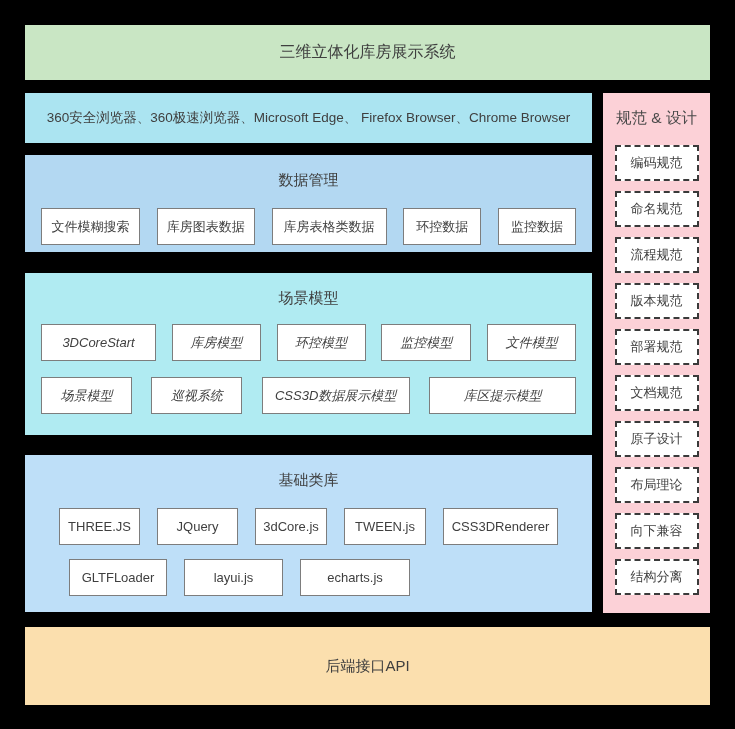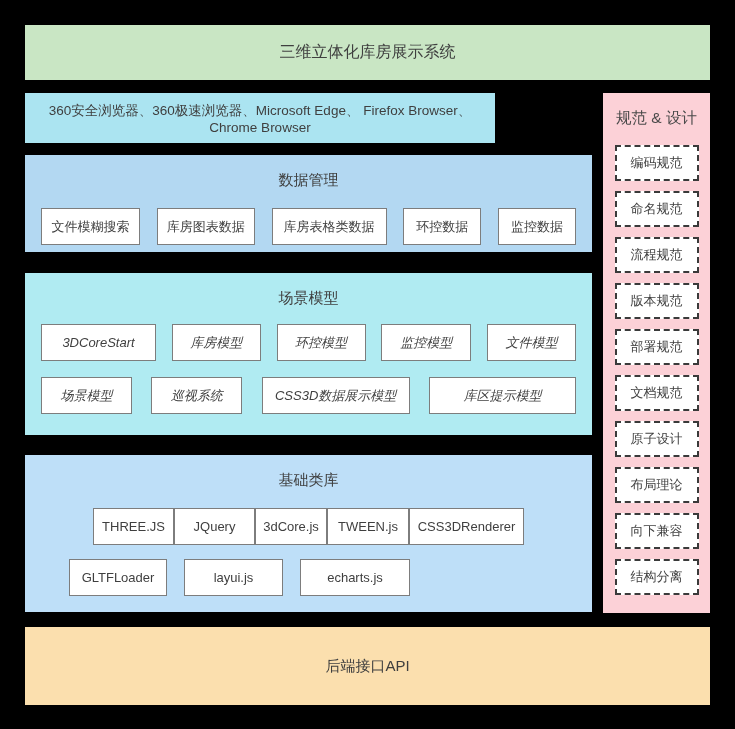--- a/index.html
+++ b/index.html
@@ -22,21 +22,21 @@
     align-items: center;
     justify-content: center;
     text-align: center;
   }
   .green-bar {
     left: 25px; top: 25px; width: 685px; height: 55px;
     background: var(--green, #c9e6c4);
     font-size: 16px;
   }
   .browser-bar {
-    left: 25px; top: 93px; width: 470px; height: 50px;
+    left: 25px; top: 93px; width: 567px; height: 50px;
     background: var(--cyan_bright, #abe4f1);
     font-size: 13.5px;
   }
   .orange-bar {
     left: 25px; top: 627px; width: 685px; height: 78px;
     background: var(--orange, #fbdfae);
     font-size: 15px;
   }
   .section {
     position: absolute;
@@ -57,20 +57,21 @@
   .row {
     display: flex;
     align-items: center;
   }
   .row-between {
     justify-content: space-between;
     padding: 0 16px;
   }
   .row-center {
     justify-content: center;
+    gap: 17px;
   }
   .row-left {
     justify-content: flex-start;
     gap: 17px;
     padding-left: 44px;
   }
   .mt-18 { margin-top: 18px; }
   .mt-16 { margin-top: 16px; font-style: italic; }
   .mt-14 { margin-top: 14px; }
   .box {

